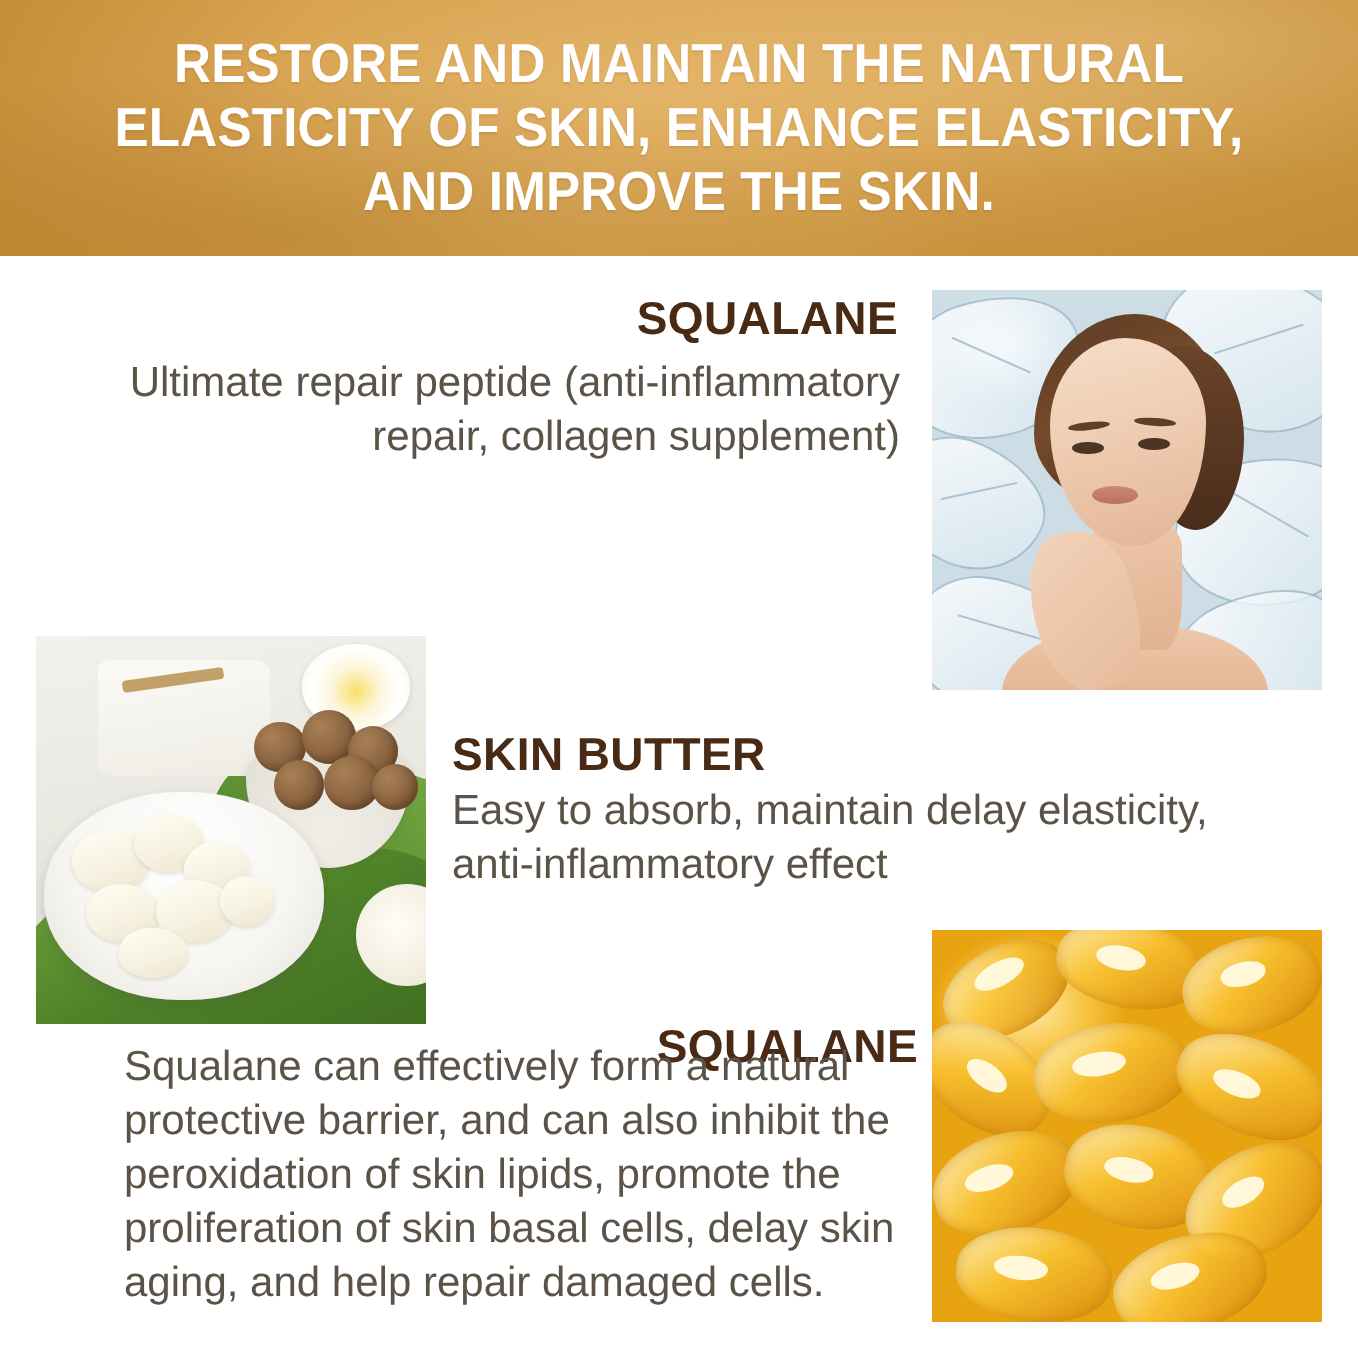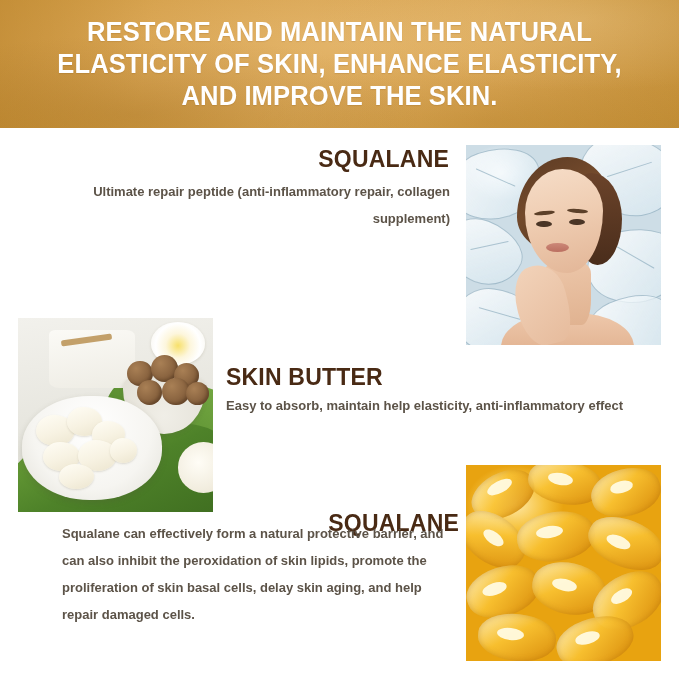--- a/index.html
+++ b/index.html
@@ -76,24 +76,24 @@
   .heading {
     position: absolute;
     font-weight: bold;
     font-size: 23px;
     color: #492a14;
     letter-spacing: 0.2px;
     white-space: nowrap;
   }
   .body-text {
     position: absolute;
-    font-size: 13px;
+    font-size: 21px;
     line-height: 27px;
     color: #5c5348;
-    font-weight: 700;
+    font-weight: 400;
   }
 
   
   #peptides-photo { left: 466px; top: 145px; width: 195px; height: 200px; }
   #peptides-heading { right: 230px; top: 146px; text-align: right; }
   #peptides-body { left: 60px; top: 178px; width: 390px; text-align: right; }
 
   .ice-bg {
     position: absolute; inset: 0;
     background:
@@ -396,21 +396,21 @@
   <div class="shea-chunk c1"></div>
   <div class="shea-chunk c2"></div>
   <div class="shea-chunk c3"></div>
   <div class="shea-chunk c4"></div>
   <div class="shea-chunk c5"></div>
   <div class="shea-chunk c6"></div>
   <div class="shea-chunk c7"></div>
 </div>
 
 <div class="heading" id="shea-heading">SKIN BUTTER</div>
-<div class="body-text" id="shea-body">Easy to absorb, maintain help elasticity, anti-inflammatory effect</div>
+<div class="body-text" id="shea-body">Easy to absorb, maintain delay elasticity, anti-inflammatory effect</div>
 
 <div class="photo" id="squalane-photo">
   <div class="oil-bg"></div>
   <div class="cap p1"></div>
   <div class="cap p2"></div>
   <div class="cap p3"></div>
   <div class="cap p4"></div>
   <div class="cap p5"></div>
   <div class="cap p6"></div>
   <div class="cap p7"></div>

